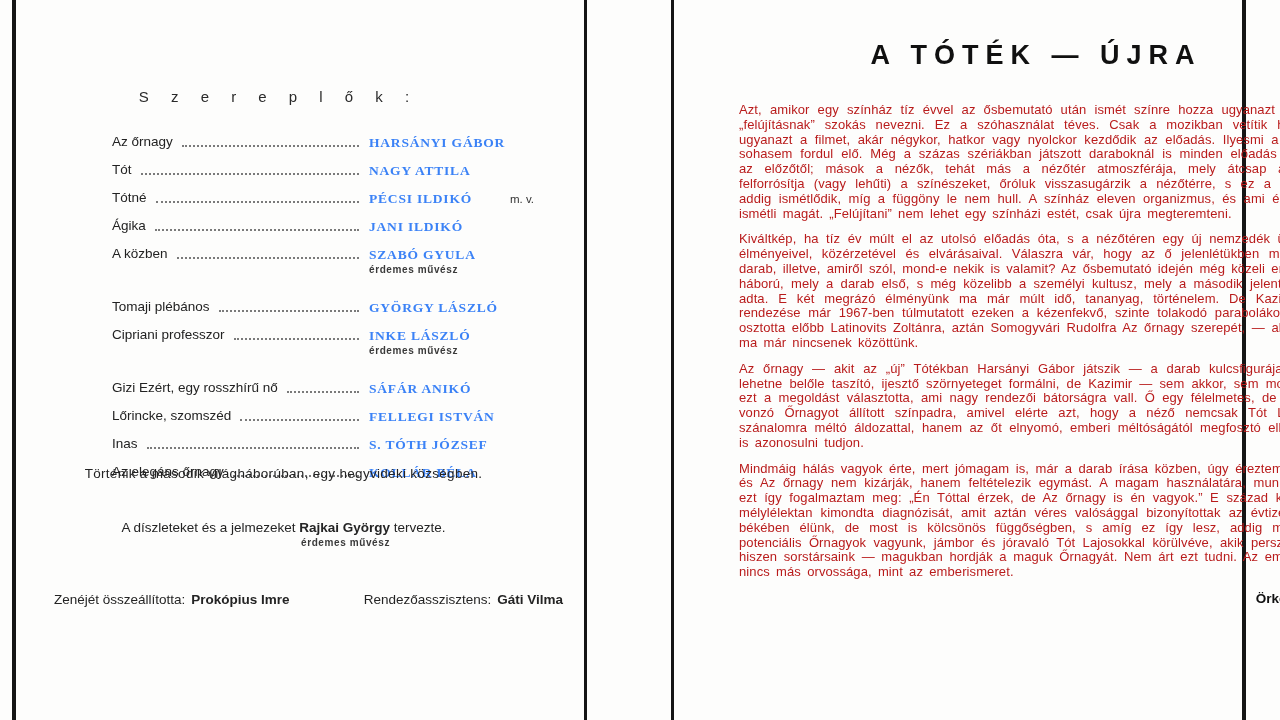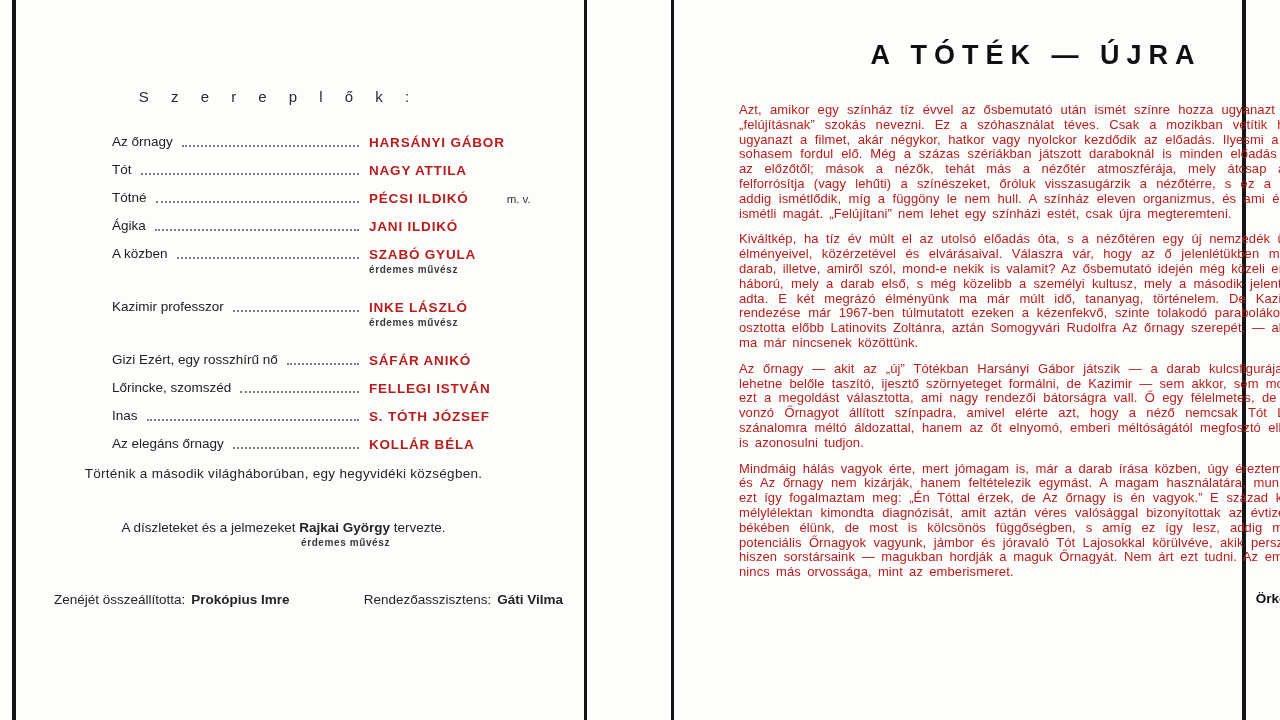--- a/index.html
+++ b/index.html
@@ -18,21 +18,21 @@
   .cast-header{
     position:absolute;top:88px;left:0;right:40px;text-align:center;
     font-size:15px;letter-spacing:9px;font-weight:400;color:#2a2a2a;
   }
   .cast-list{position:absolute;top:133px;left:96px;right:14px;}
   .cast-row{display:flex;align-items:flex-start;margin-bottom:9px;}
   .cast-row.has-note{margin-bottom:23px;}
   .role{flex:0 0 auto;font-size:13.5px;line-height:17px;color:#222;white-space:nowrap;}
   .leader{flex:1 1 auto;min-width:28px;height:12px;border-bottom:2px dotted #7a7a7a;margin:0 10px 0 9px;}
   .actor-cell{flex:0 0 198px;}
-  .actor{font-size:13.5px;line-height:17px;font-weight:bold;letter-spacing:0.8px;color:#b91c1c;}
+  .actor{font-size:13.5px;line-height:17px;font-weight:bold;letter-spacing:0.8px;color:#3b82f6;font-family:Liberation Serif, serif;}
   .suffix{font-size:11.5px;color:#333;padding-left:32px;}
   .suffix:not(:empty){margin-left:6px;}
   .actor-note{display:block;font-size:10px;letter-spacing:0.6px;font-weight:bold;color:#3a3a3a;margin-top:1px;}
   .setting-line{
     position:absolute;top:466px;left:0;right:30px;text-align:center;
     font-size:13.5px;color:#242424;letter-spacing:0.3px;
   }
   .design-credit{
     position:absolute;top:520px;left:0;right:30px;text-align:center;font-size:13.5px;color:#242424;
   }
@@ -91,22 +91,27 @@
       <div class="cast-row">
         <span class="role">Ágika</span>
         <span class="leader"></span>
         <span class="actor-cell"><span class="actor">JANI ILDIKÓ</span><span class="suffix"></span><span class="actor-note"></span></span>
       </div>
       <div class="cast-row has-note">
         <span class="role">A közben</span>
         <span class="leader"></span>
         <span class="actor-cell"><span class="actor">SZABÓ GYULA</span><span class="suffix"></span><span class="actor-note">érdemes művész</span></span>
       </div>
+      <div class="cast-row">
+        <span class="role">Tomaji plébános</span>
+        <span class="leader"></span>
+        <span class="actor-cell"><span class="actor">GYÖRGY LÁSZLÓ</span><span class="suffix"></span><span class="actor-note"></span></span>
+      </div>
       <div class="cast-row has-note">
-        <span class="role">Kazimir professzor</span>
+        <span class="role">Cipriani professzor</span>
         <span class="leader"></span>
         <span class="actor-cell"><span class="actor">INKE LÁSZLÓ</span><span class="suffix"></span><span class="actor-note">érdemes művész</span></span>
       </div>
       <div class="cast-row">
         <span class="role">Gizi Ezért, egy rosszhírű nő</span>
         <span class="leader"></span>
         <span class="actor-cell"><span class="actor">SÁFÁR ANIKÓ</span><span class="suffix"></span><span class="actor-note"></span></span>
       </div>
       <div class="cast-row">
         <span class="role">Lőrincke, szomszéd</span>

